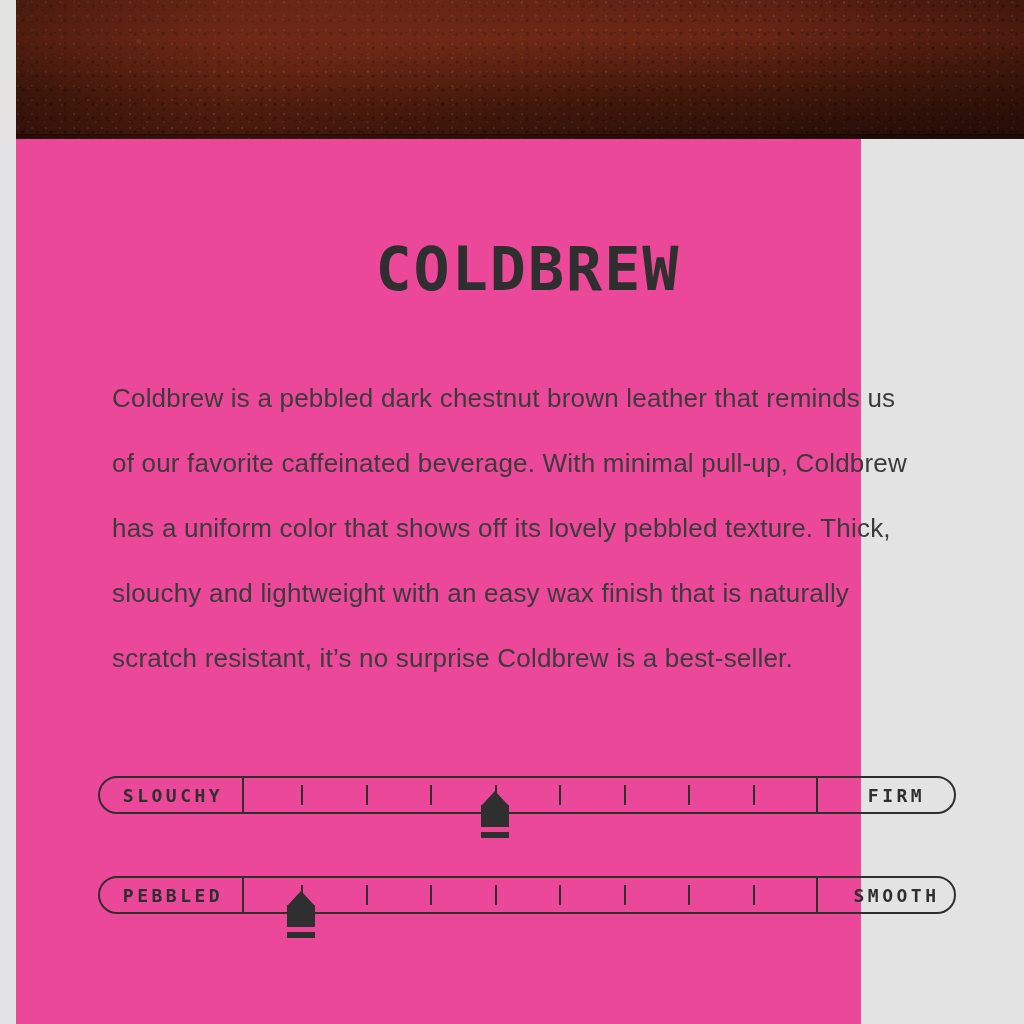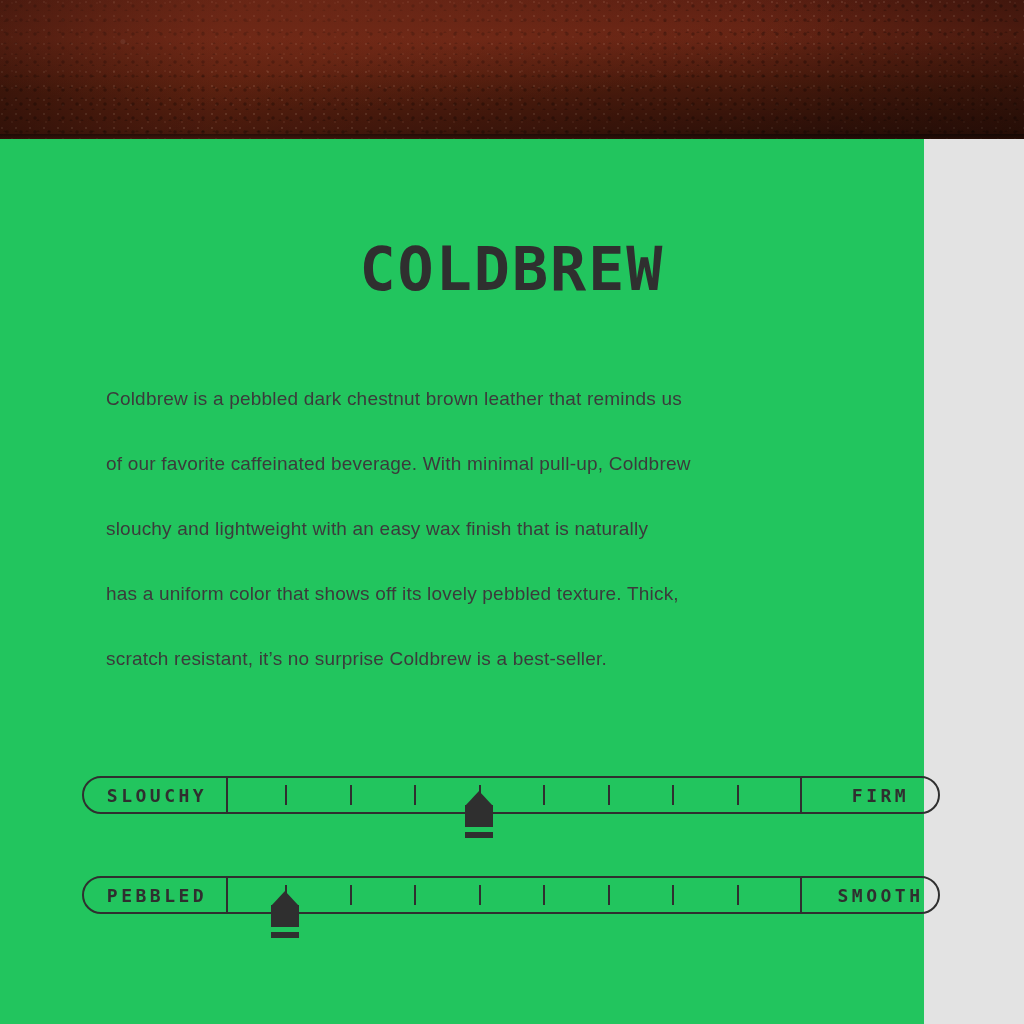--- a/index.html
+++ b/index.html
@@ -9,23 +9,24 @@
   body {
     width: 1024px;
     height: 1024px;
     background: #e3e3e3;
     font-family: "Liberation Sans", sans-serif;
     overflow: hidden;
   }
 
   .page {
     position: relative;
-    width: 924px;
+    width: 845px;
     height: 1024px;
-    background: #22c55e;
+    background: #ec4899;
+    margin-left: 16px;
   }
 
   
   .leather-band {
     position: absolute;
     top: 0;
     left: 0;
     width: 1024px;
     height: 139px;
     overflow: hidden;
@@ -71,24 +72,24 @@
     font-size: 60px;
     letter-spacing: 2px;
     color: #2f2f2f;
     line-height: 1;
   }
 
   
   .copy {
     position: absolute;
     top: 366px;
-    left: 106px;
+    left: 96px;
     width: 812px;
     color: #3b3b3b;
-    font-size: 19px;
+    font-size: 26px;
     line-height: 65px;
     text-align: justify;
     letter-spacing: 0.2px;
   }
   .copy p { margin: 0; }
   .copy .last-line {
     display: block;
     text-align: left;
   }
 
@@ -189,22 +190,22 @@
     <div class="leather-grain"></div>
     <div class="leather-shade"></div>
     <div class="leather-edge"></div>
   </div>
 
   <div class="title">COLDBREW</div>
 
   <div class="copy">
     <p>Coldbrew is a pebbled dark chestnut brown leather that reminds us</p>
     <p>of our favorite caffeinated beverage.  With minimal pull-up, Coldbrew</p>
+    <p>has a uniform color that shows off its lovely pebbled texture.  Thick,</p>
     <p>slouchy and lightweight with an easy wax finish that is naturally</p>
-    <p>has a uniform color that shows off its lovely pebbled texture.  Thick,</p>
     <p class="last-line">scratch resistant, it’s no surprise Coldbrew is a best-seller.</p>
   </div>
 
   <div class="scales">
 
     <div class="scale">
       <div class="scale-track"></div>
       <div class="scale-cap left">SLOUCHY</div>
       <div class="scale-cap right">FIRM</div>
       <div class="tick" style="left:203px;"></div>

